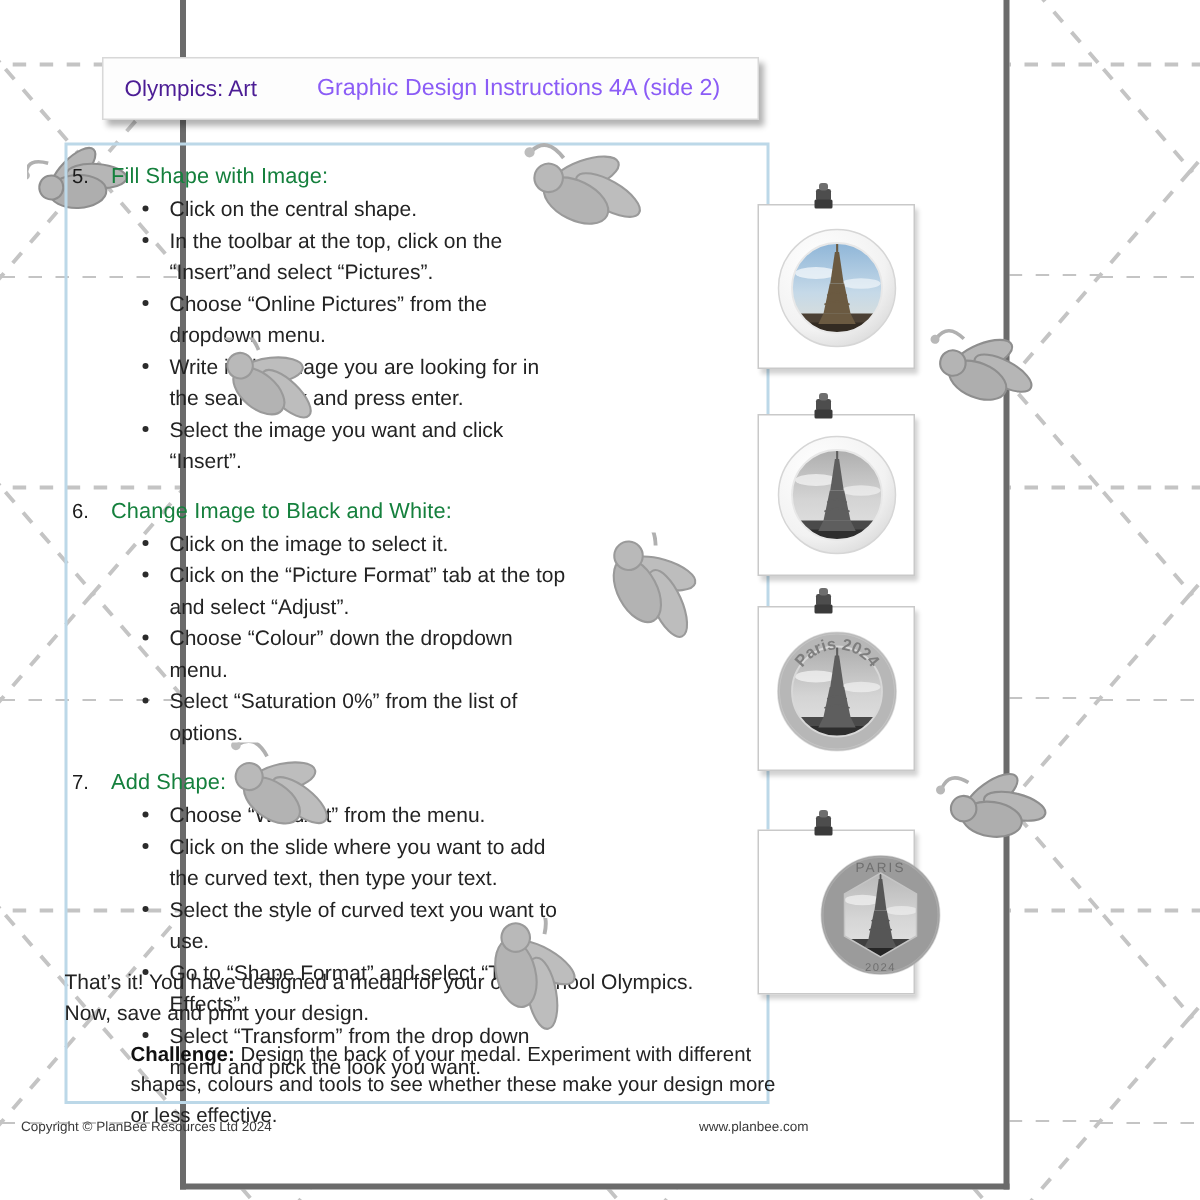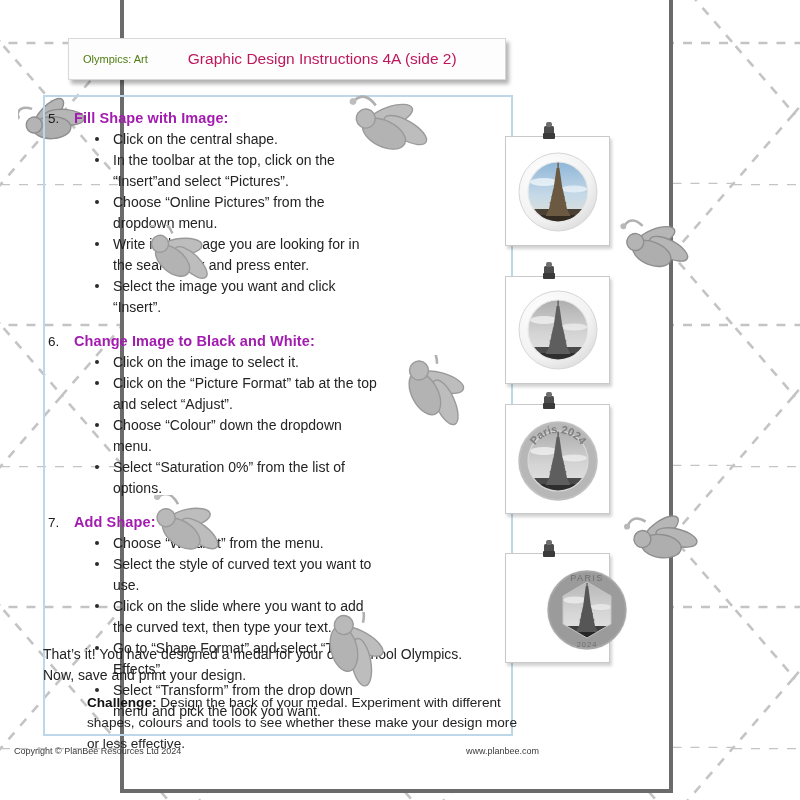--- a/index.html
+++ b/index.html
@@ -37,26 +37,26 @@
     width:438px;height:42px;
     background:#fdfdfd;
     border:1px solid #d8d8d8;
     box-shadow:3px 4px 4px rgba(0,0,0,0.30);
     display:flex;align-items:center;
     box-sizing:border-box;
     z-index:4;
   }
   #header-box .h-left{
     margin-left:14px;
-    font-size:11px;color:#4d7c0f;
+    font-size:15px;color:#4c1d95;
     white-space:nowrap;
   }
   #header-box .h-right{
     margin-left:40px;
-    font-size:15.5px;color:#be185d;
+    font-size:15.5px;color:#8b5cf6;
     white-space:nowrap;
   }
 
   
   #content-box{
     position:absolute;
     left:43px;top:95px;
     width:470px;height:641px;
     border:2px solid #bcd8e8;
     background:transparent;
@@ -77,22 +77,22 @@
     align-items:baseline;
   }
   .step-num{
     width:26px;
     font-size:13.5px;
     color:#1b1b1b;
     flex:0 0 26px;
   }
   .step-title{
     font-size:14.5px;
-    font-weight:bold;
-    color:#a21caf;
+    font-weight:normal;
+    color:#15803d;
     letter-spacing:.1px;
   }
   ul.bullets{
     list-style:none;
     margin:3px 0 0 0;
     padding:0 0 0 45px;
   }
   ul.bullets li{
     position:relative;
     font-size:14px;
@@ -249,22 +249,22 @@
     </ul>
   </div>
 
   <div class="step" style="margin-top:16px;">
     <div class="step-head">
       <span class="step-num">7.</span>
       <span class="step-title">Add Shape:</span>
     </div>
     <ul class="bullets">
       <li>Choose “WordArt” from the menu.</li>
+      <li>Click on the slide where you want to add the curved text, then type your text.</li>
       <li>Select the style of curved text you want to use.</li>
-      <li>Click on the slide where you want to add the curved text, then type your text.</li>
       <li>Go to “Shape Format”  and select “Text Effects”.</li>
       <li>Select “Transform” from the drop down menu and pick the look you want.</li>
     </ul>
   </div>
 </div>
 
 <div id="closing">That’s it!  You have designed a medal for your own school Olympics. Now, save and print your design.</div>
 
 <div id="challenge">
   <b>Challenge:</b><span> Design the back of your medal. Experiment with different shapes, colours and tools to see whether these make your design more or less effective.</span>

